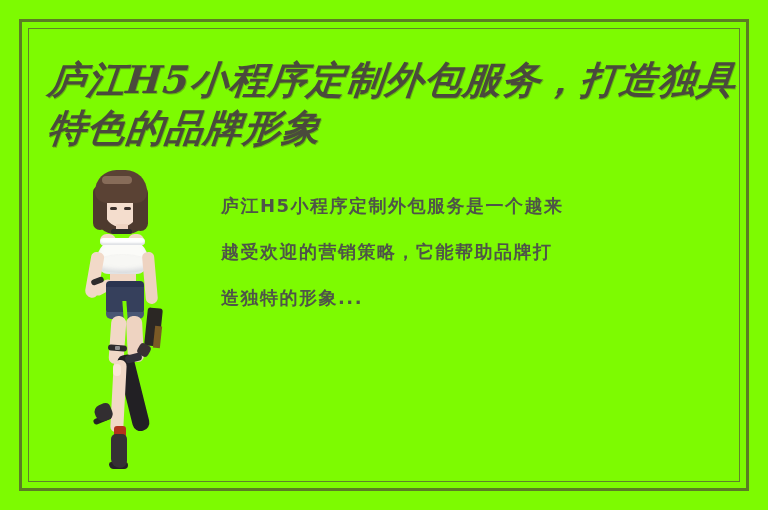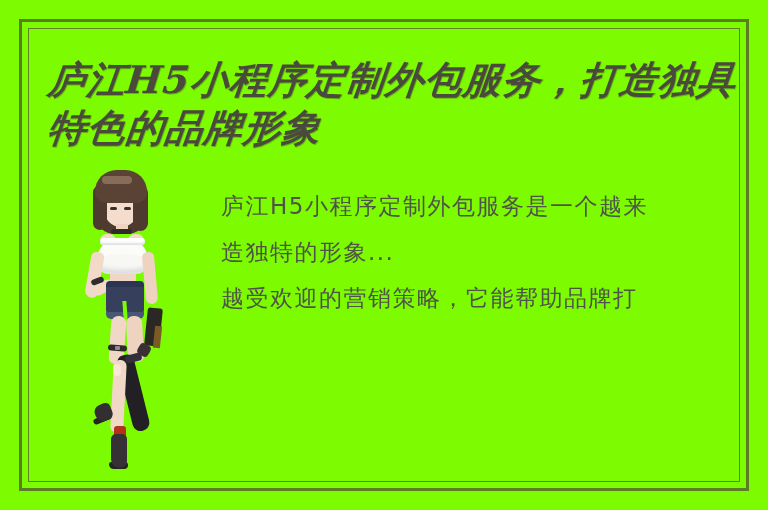--- a/index.html
+++ b/index.html
@@ -66,25 +66,26 @@
 
   
   #body-block {
     position: absolute;
     left: 221px;
     top: 183px;
     width: 518px;
   }
   .body-line {
     font-family: "DejaVu Sans", sans-serif;
-    font-size: 23px;
+    font-size: 18px;
     line-height: 46px;
     color: #4e5548;
     letter-spacing: 1.5px;
     white-space: nowrap;
+    font-weight: bold;
   }
 
   
   #illustration {
     position: absolute;
     left: 62px;
     top: 168px;
     width: 128px;
     height: 310px;
   }
@@ -382,17 +383,17 @@
 
     <div class="boot-back-sole"></div>
     <div class="boot-back"></div>
     <div class="sock-red"></div>
     <div class="boot-front-sole"></div>
     <div class="boot-front"></div>
   </div>
 
   <div id="body-block">
     <div class="body-line">庐江H5小程序定制外包服务是一个越来</div>
+    <div class="body-line">越受欢迎的营销策略，它能帮助品牌打</div>
     <div class="body-line">造独特的形象...</div>
-    <div class="body-line">越受欢迎的营销策略，它能帮助品牌打</div>
   </div>
 
 </div>
 
 </body></html>

